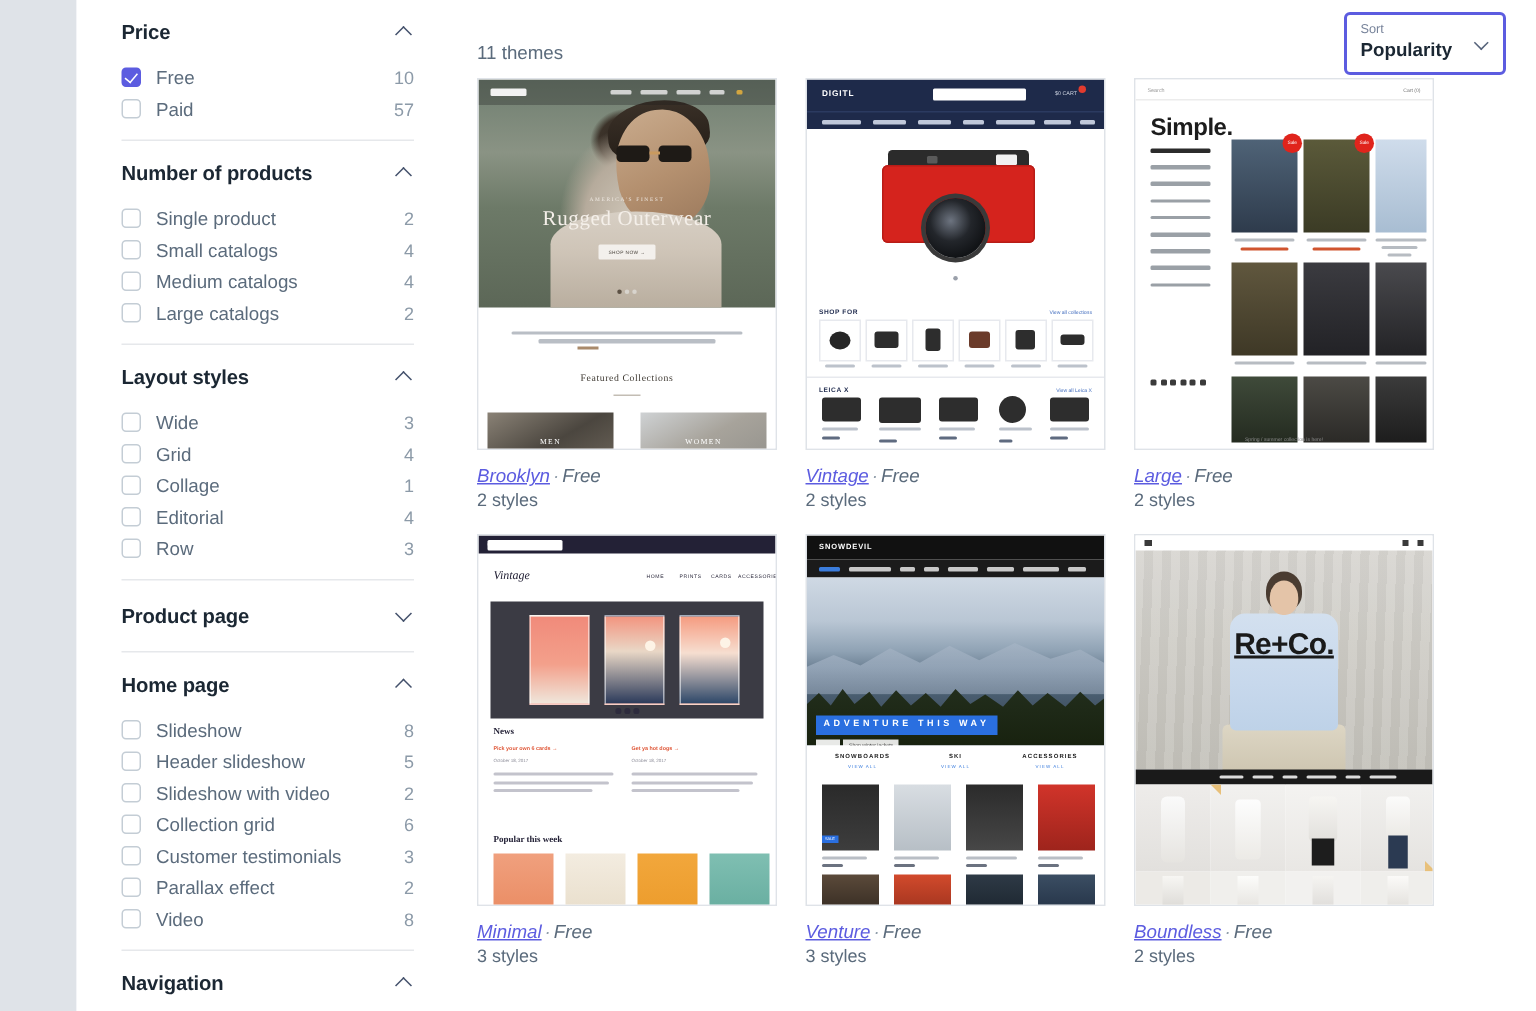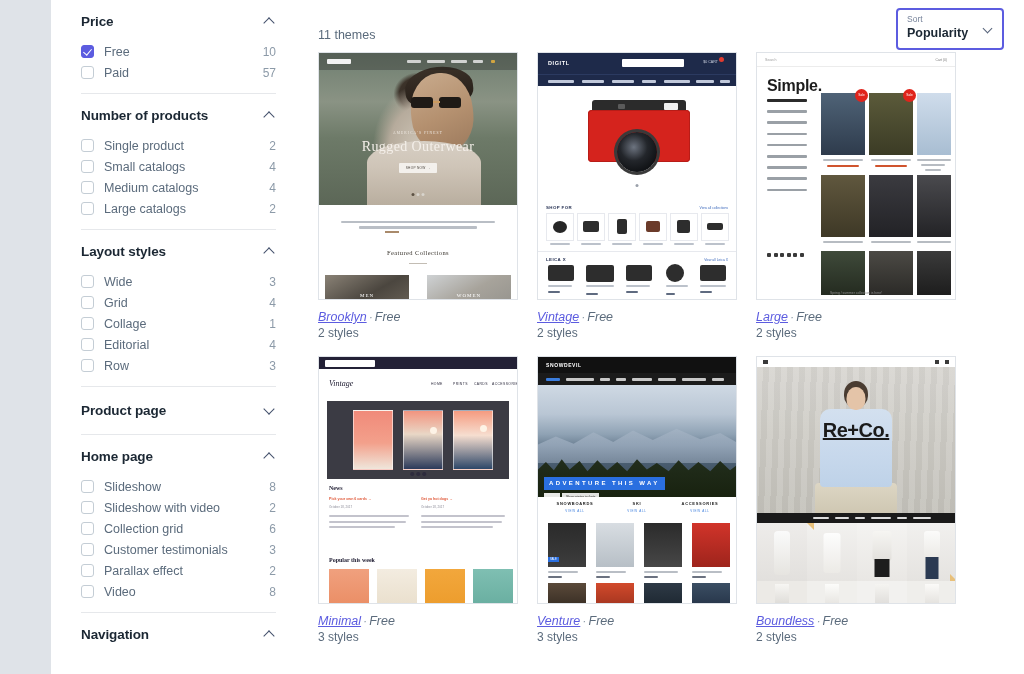--- a/index.html
+++ b/index.html
@@ -452,20 +452,25 @@
         <span class="chev"></span>
       </div>
       <div class="facet-body">
         <div class="facet-row">
           <span class="cbox"></span>
           <span class="facet-label">Slideshow</span>
           <span class="facet-count">8</span>
         </div>
         <div class="facet-row">
           <span class="cbox"></span>
+          <span class="facet-label">Header slideshow</span>
+          <span class="facet-count">5</span>
+        </div>
+        <div class="facet-row">
+          <span class="cbox"></span>
           <span class="facet-label">Slideshow with video</span>
           <span class="facet-count">2</span>
         </div>
         <div class="facet-row">
           <span class="cbox"></span>
           <span class="facet-label">Collection grid</span>
           <span class="facet-count">6</span>
         </div>
         <div class="facet-row">
           <span class="cbox"></span>

